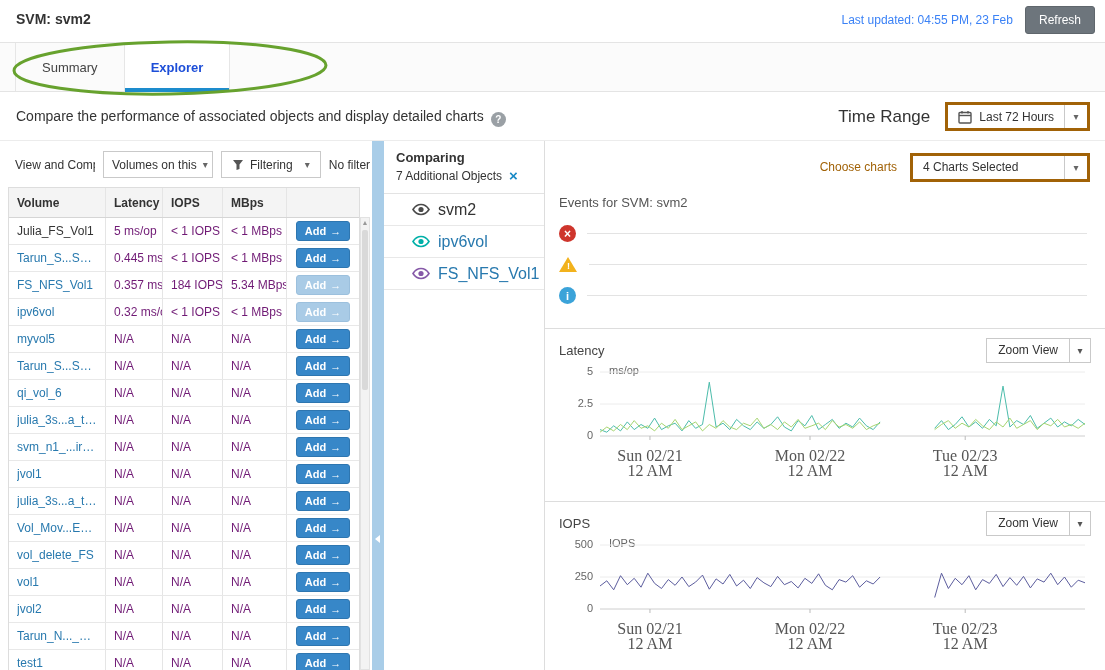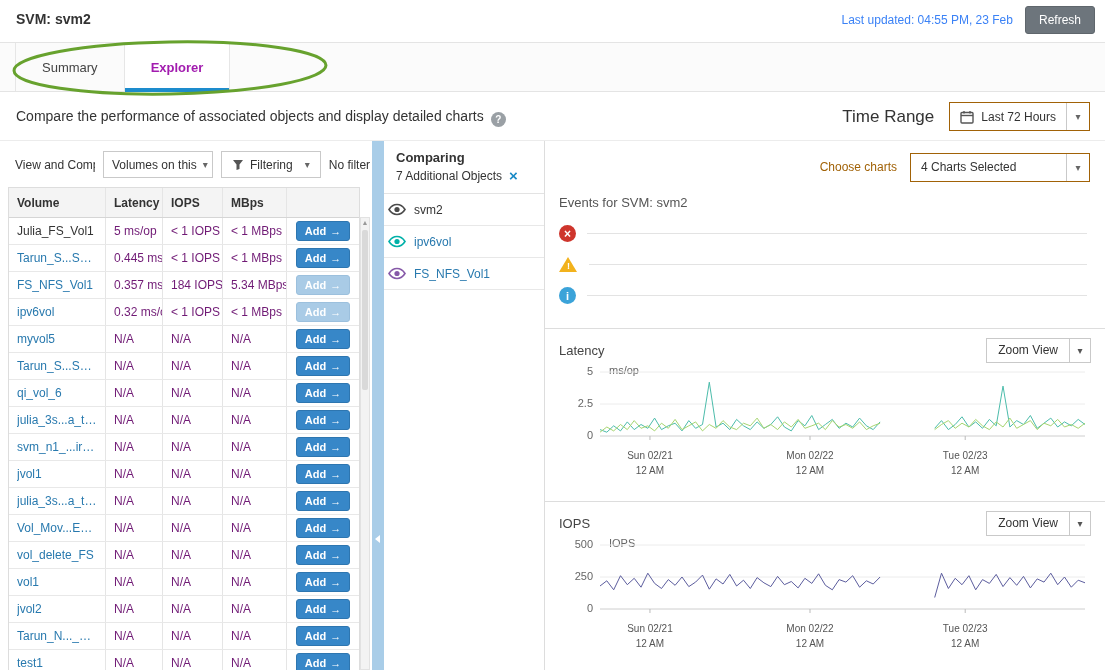--- a/index.html
+++ b/index.html
@@ -10,30 +10,30 @@
   .header { position: absolute; top: 0; left: 0; right: 0; height: 42px; background: #fff; }
   .page-title { position: absolute; left: 16px; top: 11px; font-size: 14px; font-weight: bold; color: #333; }
   .header-right { position: absolute; right: 10px; top: 6px; display: flex; align-items: center; gap: 12px; }
   .last-updated { font-size: 12px; color: #3b82f6; }
   .refresh-btn { background: #6d757c; color: #fff; border: 1px solid #5f666c; border-radius: 3px; font-size: 12px; padding: 6px 13px; cursor: pointer; font-family: inherit; }
 
   
   .tabbar { position: absolute; top: 42px; left: 0; right: 0; height: 50px; background: #fbfbfb; border-top: 1px solid #e4e4e4; border-bottom: 1px solid #e4e4e4; display: flex; padding-left: 15px; }
   .tab { display: flex; align-items: center; padding: 0 26px; font-size: 13px; color: #444; border-right: 1px solid #e6e6e6; cursor: pointer; position: relative; background: #fbfbfb; }
   .tab:first-child { border-left: 1px solid #e6e6e6; }
-  .tab.active { font-weight: bold; color: #a21caf; background: #fff; }
+  .tab.active { font-weight: bold; color: #1d4ed8; background: #fff; }
   .tab.active::after { content: ""; position: absolute; left: 0; right: 0; bottom: -1px; height: 4px; background: #1d8ccd; }
   .annotation-ellipse { position: absolute; left: 6px; top: 37px; pointer-events: none; z-index: 5; }
 
   
   .desc-row { position: absolute; left: 16px; top: 108px; font-size: 14px; color: #333; }
   .help-icon { display: inline-block; width: 15px; height: 15px; border-radius: 50%; background: #9aa0a5; color: #fff; font-size: 10px; font-weight: bold; text-align: center; line-height: 15px; margin-left: 7px; vertical-align: -2px; cursor: pointer; }
   .time-range { position: absolute; right: 15px; top: 102px; display: flex; align-items: center; gap: 15px; }
   .tr-label { font-size: 17px; color: #333; }
-  .dd-box { display: flex; align-items: stretch; border: 1px solid #a16207; background: #fff; height: 29px; font-size: 12px; color: #333; cursor: pointer; }
+  .dd-box { display: flex; align-items: stretch; border: 3px solid #a16207; background: #fff; height: 29px; font-size: 12px; color: #333; cursor: pointer; }
   .dd-main { display: flex; align-items: center; gap: 7px; padding: 0 10px; }
   .dd-caret { width: 23px; border-left: 1px solid #c9c9c9; display: flex; align-items: center; justify-content: center; color: #666; font-size: 10px; }
 
   
   .main { position: absolute; top: 140px; left: 0; right: 0; bottom: 0; border-top: 1px solid #ececec; }
 
   
   .left-panel { position: absolute; left: 0; top: 0; width: 372px; bottom: 0; overflow: hidden; }
   .toolbar { display: flex; align-items: center; gap: 8px; padding: 10px 0 10px 15px; font-size: 12px; color: #333; }
   .vc-label { white-space: nowrap; width: 80px; overflow: hidden; flex: none; }
@@ -64,21 +64,21 @@
   
   .divider { position: absolute; left: 372px; top: 0; width: 12px; bottom: 0; background: #a9cde8; cursor: pointer; }
   .divider .chev { position: absolute; top: 394px; left: 3px; width: 0; height: 0; border-top: 4px solid transparent; border-bottom: 4px solid transparent; border-right: 5px solid #fff; }
 
   
   .comparing { position: absolute; left: 384px; top: 0; width: 161px; bottom: 0; border-right: 1px solid #ddd; background: #fff; }
   .comp-head { padding: 9px 12px 10px; border-bottom: 1px solid #e3e3e3; }
   .comp-title { font-weight: bold; font-size: 13px; color: #333; }
   .comp-sub { font-size: 12px; margin-top: 4px; display: flex; align-items: center; gap: 7px; color: #333; }
   .comp-x { color: #1a8ac6; font-weight: bold; cursor: pointer; font-size: 15px; line-height: 12px; }
-  .comp-item { display: flex; align-items: center; gap: 8px; padding: 0 4px; height: 32px; border-bottom: 1px solid #e8e8e8; font-size: 12px; }
+  .comp-item { display: flex; align-items: center; gap: 8px; padding: 0 28px; height: 32px; border-bottom: 1px solid #e8e8e8; font-size: 16px; }
   .comp-item .eye { display: flex; align-items: center; cursor: pointer; }
   .comp-item .nm { color: #2879ae; cursor: pointer; }
   .comp-item.dark .nm { color: #333; }
 
   
   .charts { position: absolute; left: 545px; top: 0; right: 0; bottom: 0; overflow: hidden; background: #fff; }
   .chooser { display: flex; justify-content: flex-end; align-items: center; gap: 13px; padding: 8px 15px 0 0; height: 44px; }
   .chooser-label { font-size: 12px; color: #a16207; }
   .chooser-dd { width: 180px; justify-content: space-between; }
   .events { height: 143px; padding: 10px 0 0 14px; }
@@ -95,21 +95,21 @@
   .chart-block { height: 173px; border-top: 1px solid #ddd; padding-top: 6px; position: relative; }
   .chart-head { display: flex; justify-content: space-between; align-items: center; padding: 0 14px; height: 30px; }
   .chart-title { font-size: 13px; color: #444; }
   .zoom-btn { display: flex; align-items: stretch; border: 1px solid #c9c9c9; background: #fff; cursor: pointer; height: 25px; font-size: 12px; color: #333; }
   .zoom-main { display: flex; align-items: center; padding: 0 11px; }
   .zoom-caret { width: 21px; border-left: 1px solid #c9c9c9; display: flex; align-items: center; justify-content: center; color: #555; font-size: 10px; }
   .chart-area { position: relative; height: 112px; margin-top: 3px; }
   .plot-svg { position: absolute; left: 55px; top: 0; width: 485px; height: 74px; }
   .ytick { position: absolute; left: 0; width: 48px; text-align: right; font-size: 11px; color: #666; }
   .yunit { position: absolute; left: 64px; font-size: 11px; color: #666; }
-  .xlabel { position: absolute; top: 80px; font-size: 10px; color: #555; text-align: center; transform: translateX(-50%); line-height: 15px; white-space: nowrap; }
+  .xlabel { position: absolute; top: 80px; font-size: 16px; color: #555; text-align: center; transform: translateX(-50%); line-height: 15px; white-space: nowrap; font-family: Liberation Serif, serif; }
 </style>
 </head>
 <body>
 
 <div class="screen">
 
   <div class="header">
     <div class="page-title">SVM: svm2</div>
     <div class="header-right">
       <span class="last-updated">Last updated: 04:55 PM, 23 Feb</span>

